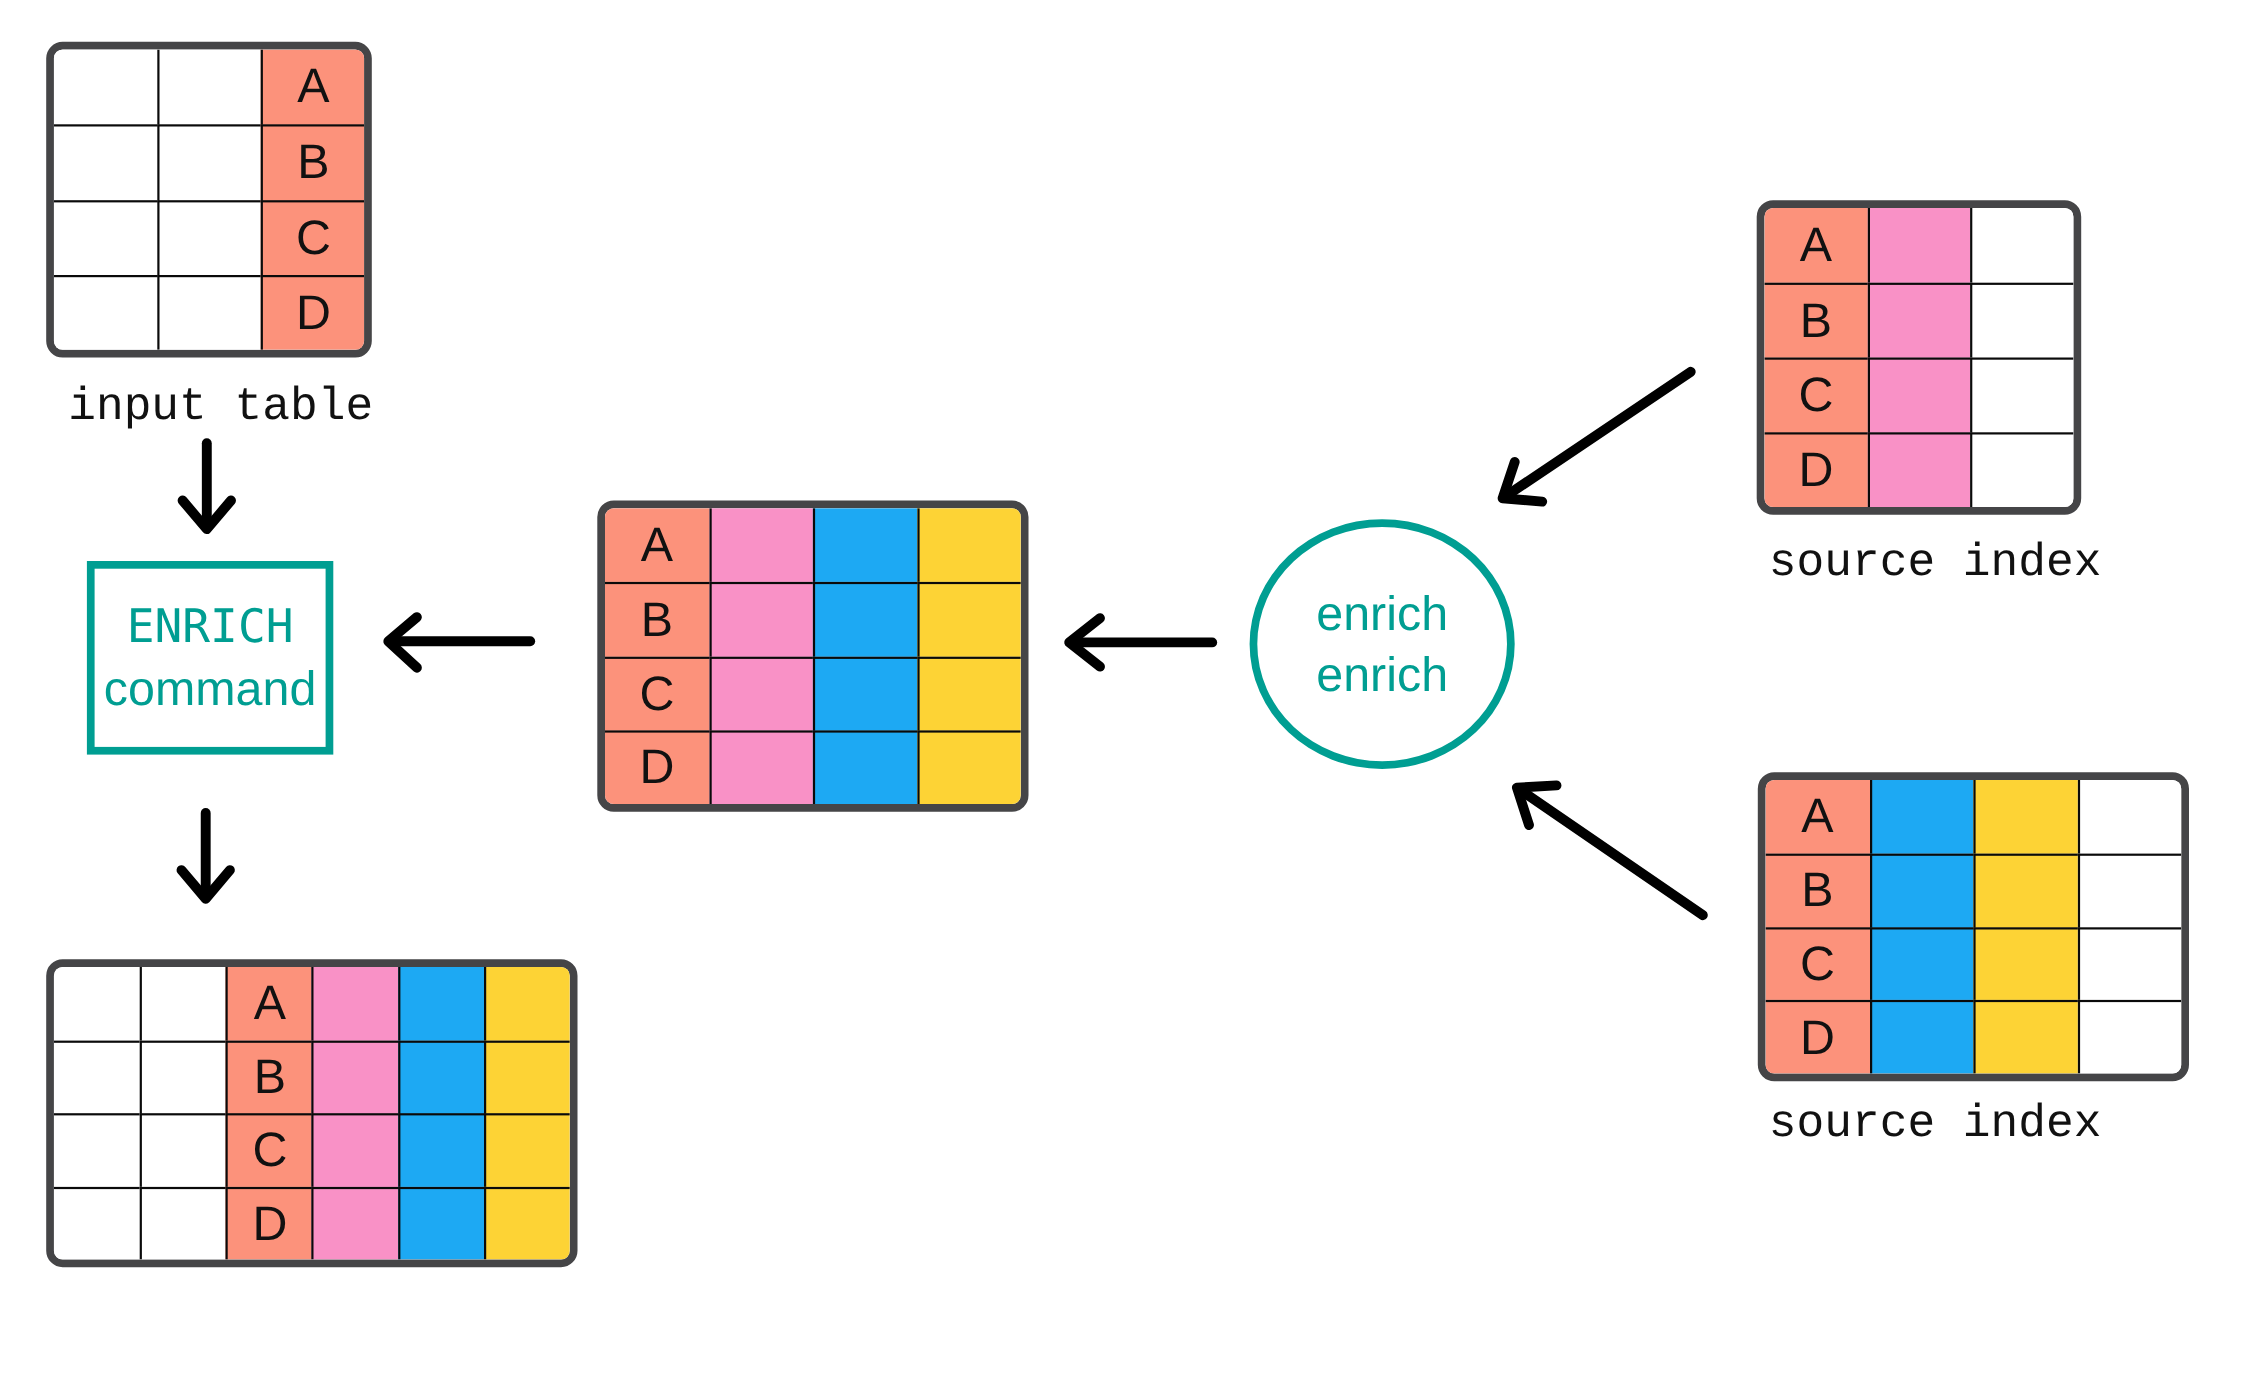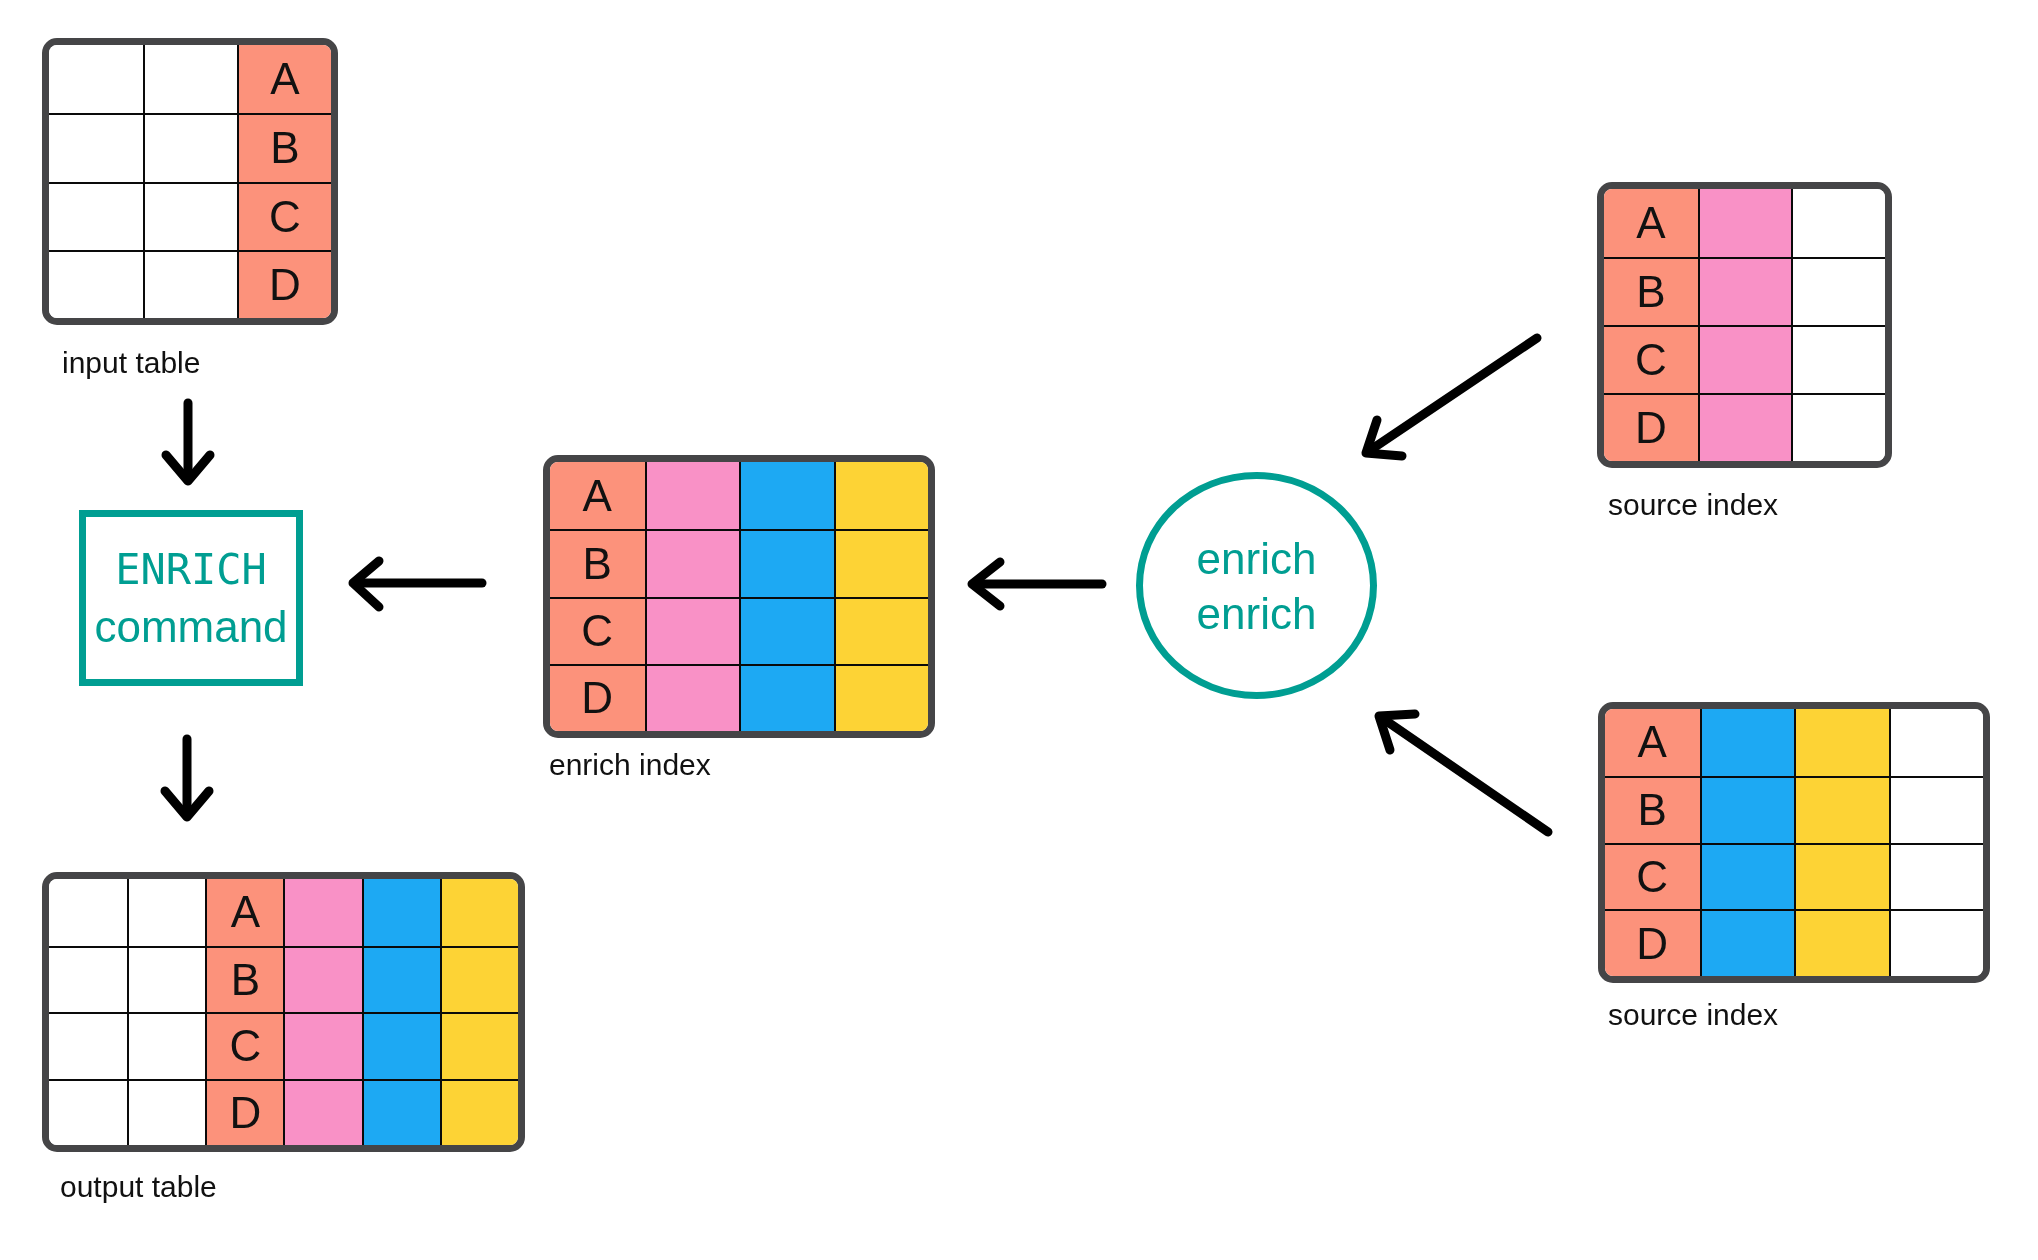--- a/index.html
+++ b/index.html
@@ -22,21 +22,21 @@
   .cell.yellow { background:var(--yellow); }
   .cell.blank  { background:#ffffff; }
 
   #input-table          { left:42px;   top:38px;  width:296px; height:287px; }
   #enrich-index-table   { left:543px;  top:455px; width:392px; height:283px; }
   #source-index-top-table    { left:1597px; top:182px; width:295px; height:286px; }
   #source-index-bottom-table { left:1598px; top:702px; width:392px; height:281px; }
   #output-table         { left:42px;   top:872px; width:483px; height:280px; }
 
   
-  .dlabel { position:absolute; font-size:30px; color:var(--text-dark); white-space:nowrap; }
+  .dlabel { position:absolute; font-size:42px; color:var(--text-dark); white-space:nowrap;font-family:Liberation Mono, monospace; }
   #input-table-label         { left:62px;   top:346px; }
   #enrich-index-label        { left:549px;  top:748px; }
   #source-index-top-label    { left:1608px; top:488px; }
   #source-index-bottom-label { left:1608px; top:998px; }
   #output-table-label        { left:60px;   top:1170px; }
 
   
   .node-box {
     position:absolute; left:79px; top:510px; width:224px; height:176px;
     border:7px solid var(--teal); box-sizing:border-box; background:#ffffff;
@@ -103,41 +103,39 @@
       <div class="cell pink bl bt"></div>
       <div class="cell blue bl bt"></div>
       <div class="cell yellow bl bt"></div>
       <div class="cell blank bt"></div>
       <div class="cell blank bl bt"></div>
       <div class="cell key bl bt">D</div>
       <div class="cell pink bl bt"></div>
       <div class="cell blue bl bt"></div>
       <div class="cell yellow bl bt"></div>
     </div>
-  <div class="dlabel" id="output-table-label">output table</div>
 
   <div class="dtable" id="enrich-index-table" style="grid-template-columns: repeat(4, 1fr);">
       <div class="cell key">A</div>
       <div class="cell pink bl"></div>
       <div class="cell blue bl"></div>
       <div class="cell yellow bl"></div>
       <div class="cell key bt">B</div>
       <div class="cell pink bl bt"></div>
       <div class="cell blue bl bt"></div>
       <div class="cell yellow bl bt"></div>
       <div class="cell key bt">C</div>
       <div class="cell pink bl bt"></div>
       <div class="cell blue bl bt"></div>
       <div class="cell yellow bl bt"></div>
       <div class="cell key bt">D</div>
       <div class="cell pink bl bt"></div>
       <div class="cell blue bl bt"></div>
       <div class="cell yellow bl bt"></div>
     </div>
-  <div class="dlabel" id="enrich-index-label">enrich index</div>
 
   <div class="node-circle">
     <span>enrich</span>
     <span>enrich</span>
   </div>
 
   <div class="dtable" id="source-index-top-table" style="grid-template-columns: repeat(3, 1fr);">
       <div class="cell key">A</div>
       <div class="cell pink bl"></div>
       <div class="cell blank bl"></div>

